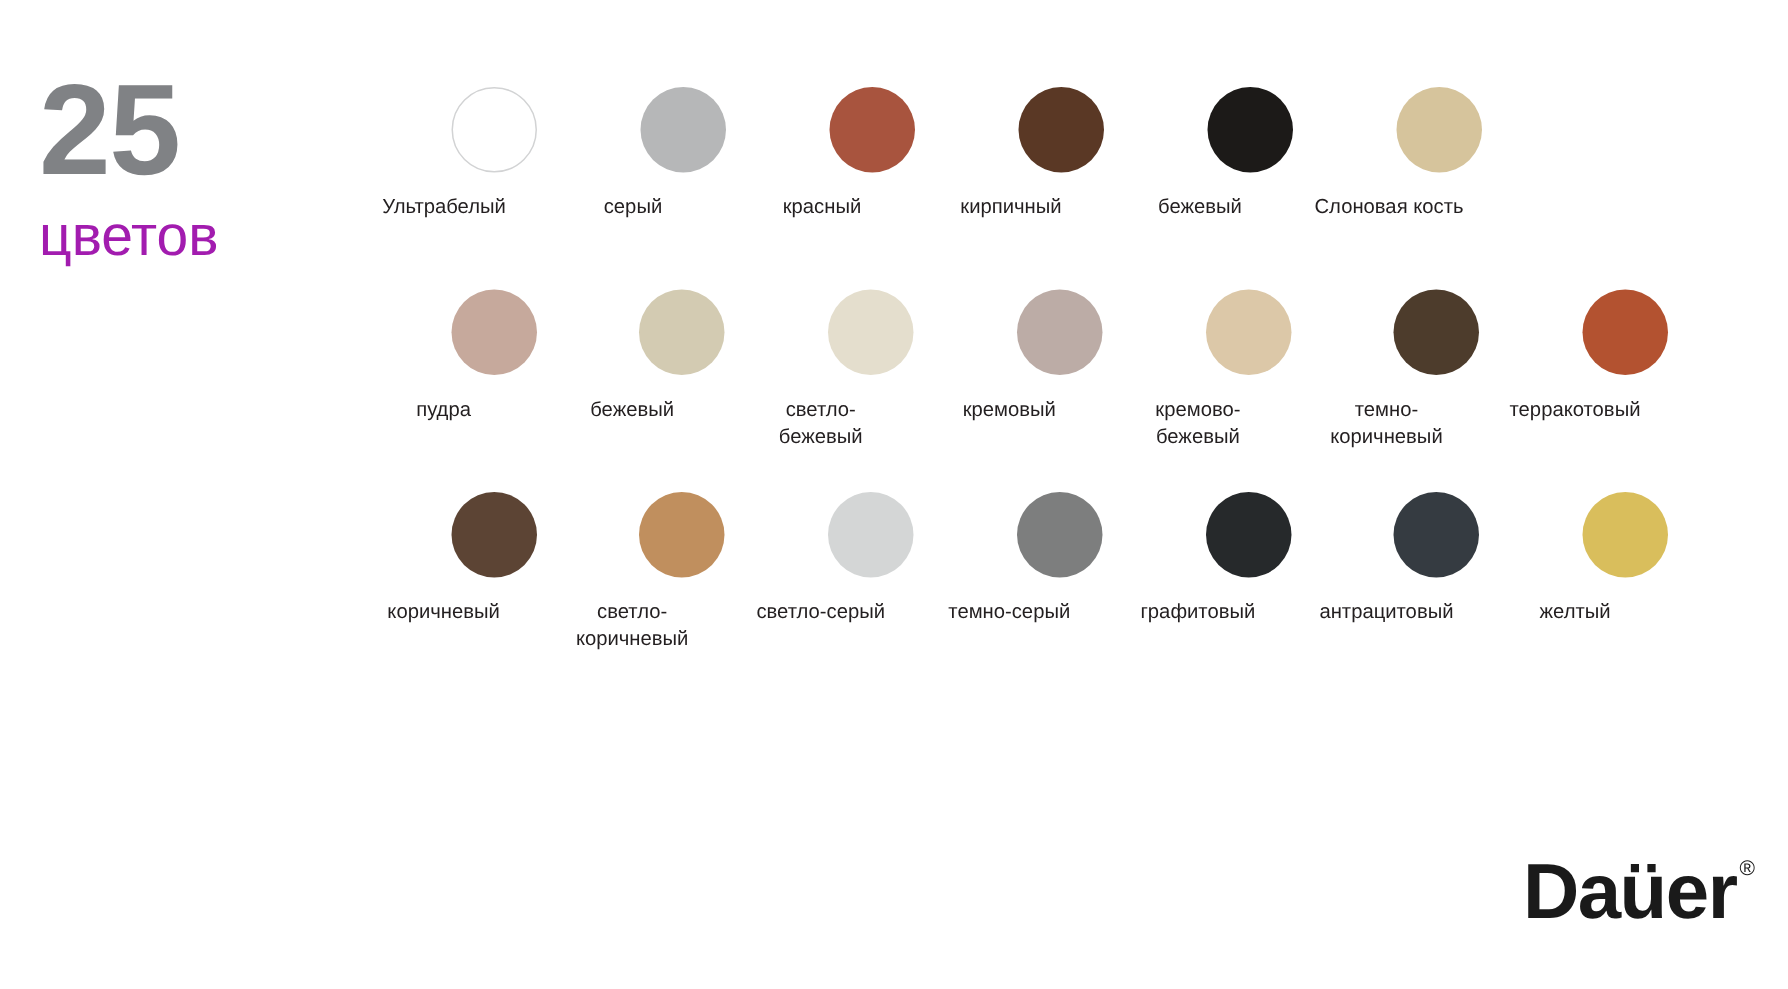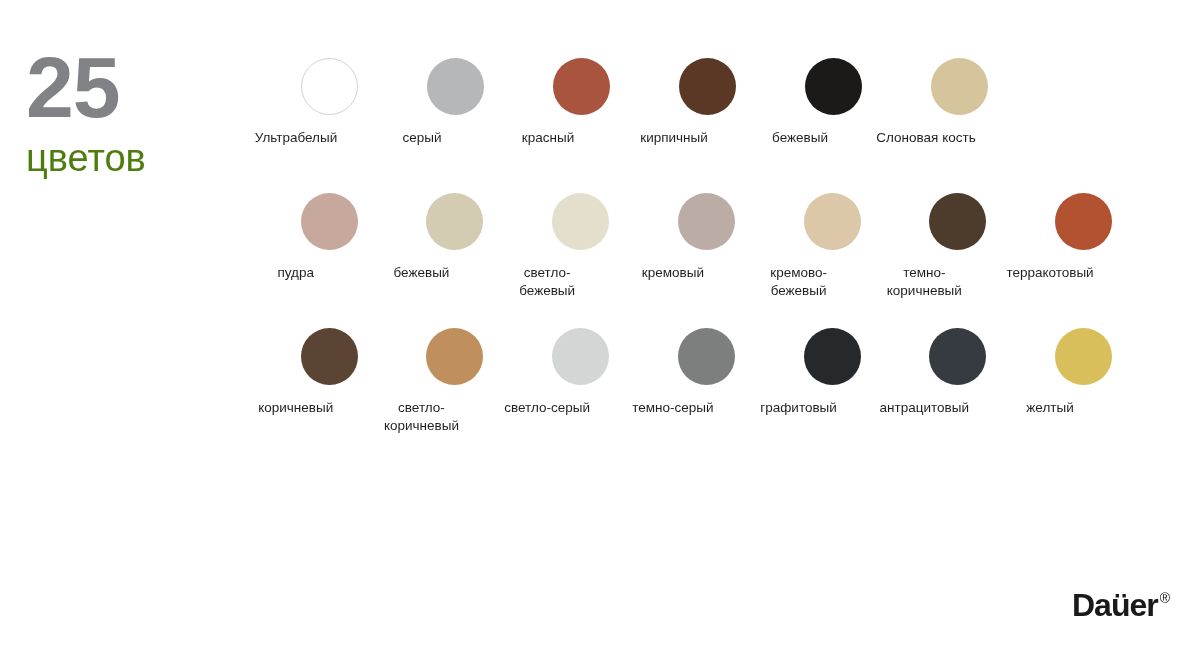--- a/index.html
+++ b/index.html
@@ -36,21 +36,21 @@
     font-weight: bold;
     color: #808285;
     letter-spacing: -1px;
     font-family: "Liberation Sans", "DejaVu Sans", sans-serif;
   }
   #headline .count-word {
     margin-top: 12px;
     font-size: 38px;
     line-height: 1;
     font-weight: normal;
-    color: #4d7c0f;
+    color: #a21caf;
     letter-spacing: 0px;
   }
 
   
   #grid {
     position: absolute;
     left: 232px;
     top: 58px;
     width: 880px;
   }
@@ -90,21 +90,21 @@
 
   
   #logo {
     position: absolute;
     right: 22px;
     bottom: 38px;
     display: flex;
     align-items: flex-start;
   }
   #logo .wordmark {
-    font-size: 32px;
+    font-size: 52px;
     line-height: 1;
     font-weight: bold;
     color: #1a1a1a;
     letter-spacing: -1px;
     font-family: "Liberation Sans", "DejaVu Sans", sans-serif;
   }
   #logo .reg {
     font-size: 14px;
     line-height: 1;
     color: #1a1a1a;

